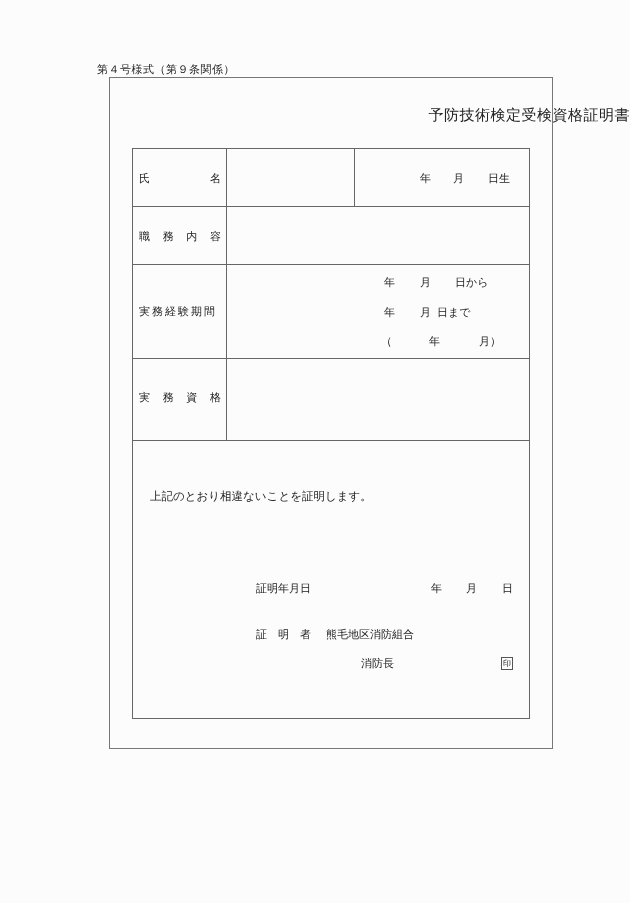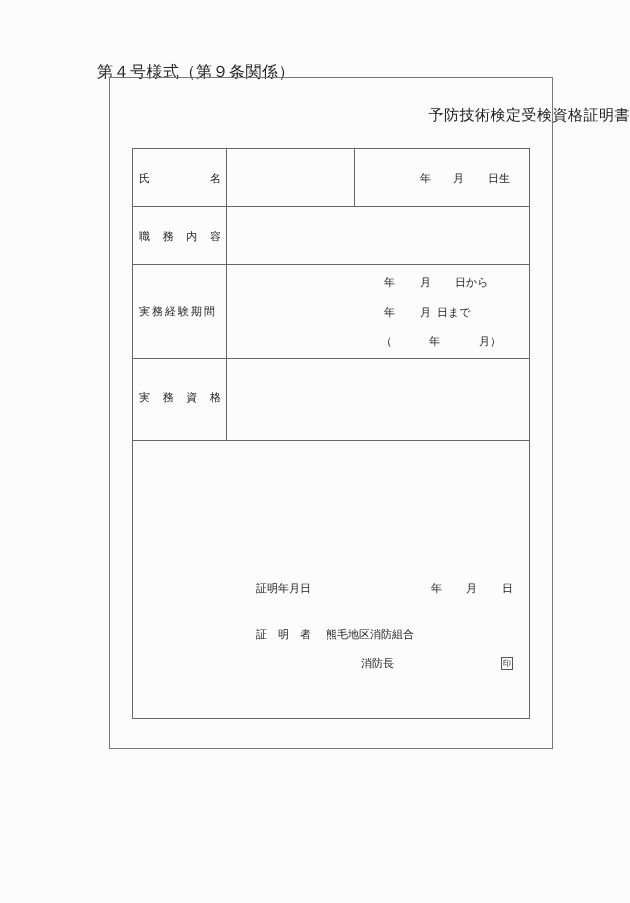--- a/index.html
+++ b/index.html
@@ -1,19 +1,19 @@
 <!DOCTYPE html>
 <html><head>
 <meta charset="utf-8">
 <style>
   html, body { margin:0; padding:0; }
   body { width:630px; height:903px; background:#fcfcfc; position:relative; overflow:hidden;
          font-family:"DejaVu Serif", "Liberation Serif", serif; color:#222; }
   .abs { position:absolute; }
-  .form-no { left:97px; top:62px; font-size:16px; letter-spacing:0.5px; }
+  .form-no { left:97px; top:62px; font-size:11px; letter-spacing:0.5px; }
   .outer { left:109px; top:77px; width:444px; height:672px; border:1px solid #777; box-sizing:border-box; }
   .title { left:0; width:630px; top:106px; text-align:right; font-size:15px; letter-spacing:0.5px; }
   .tbl { left:132px; top:148px; width:398px; height:571px; border:1px solid #666; box-sizing:border-box; }
   .hline { position:absolute; left:0; width:100%; height:0; border-top:1px solid #666; }
   .vline { position:absolute; width:0; border-left:1px solid #666; }
   .t { position:absolute; font-size:11px; white-space:nowrap; }
   .label-spread { position:absolute; left:6px; width:82px; display:flex; justify-content:space-between; font-size:11px; }
   .para { position:absolute; left:99px; width:294px; font-size:11px; line-height:21px; }
   .seal { display:inline-block; width:10px; height:11px; border:1px solid #555; font-size:8px; line-height:11px; text-align:center; }
 </style>
@@ -65,20 +65,21 @@
   <div class="t" style="left:296px; top:185px">年</div>
   <div class="t" style="left:346px; top:185px">月）</div>
 
   <div class="label-spread" style="top:241px">
     <span>実</span>
     <span>務</span>
     <span>資</span>
     <span>格</span>
   </div>
 
+  <div class="t" style="left:17px; top:340px; font-size:11.5px">上記のとおり相違ないことを証明します。</div>
   <div class="t" style="left:123px; top:432px">証明年月日</div>
   <div class="t" style="left:298px; top:432px">年</div>
   <div class="t" style="left:333px; top:432px">月</div>
   <div class="t" style="left:369px; top:432px">日</div>
 
   <div class="t" style="left:123px; top:478px; width:55px; display:flex; justify-content:space-between">
     <span>証</span>
     <span>明</span>
     <span>者</span>
   </div>

